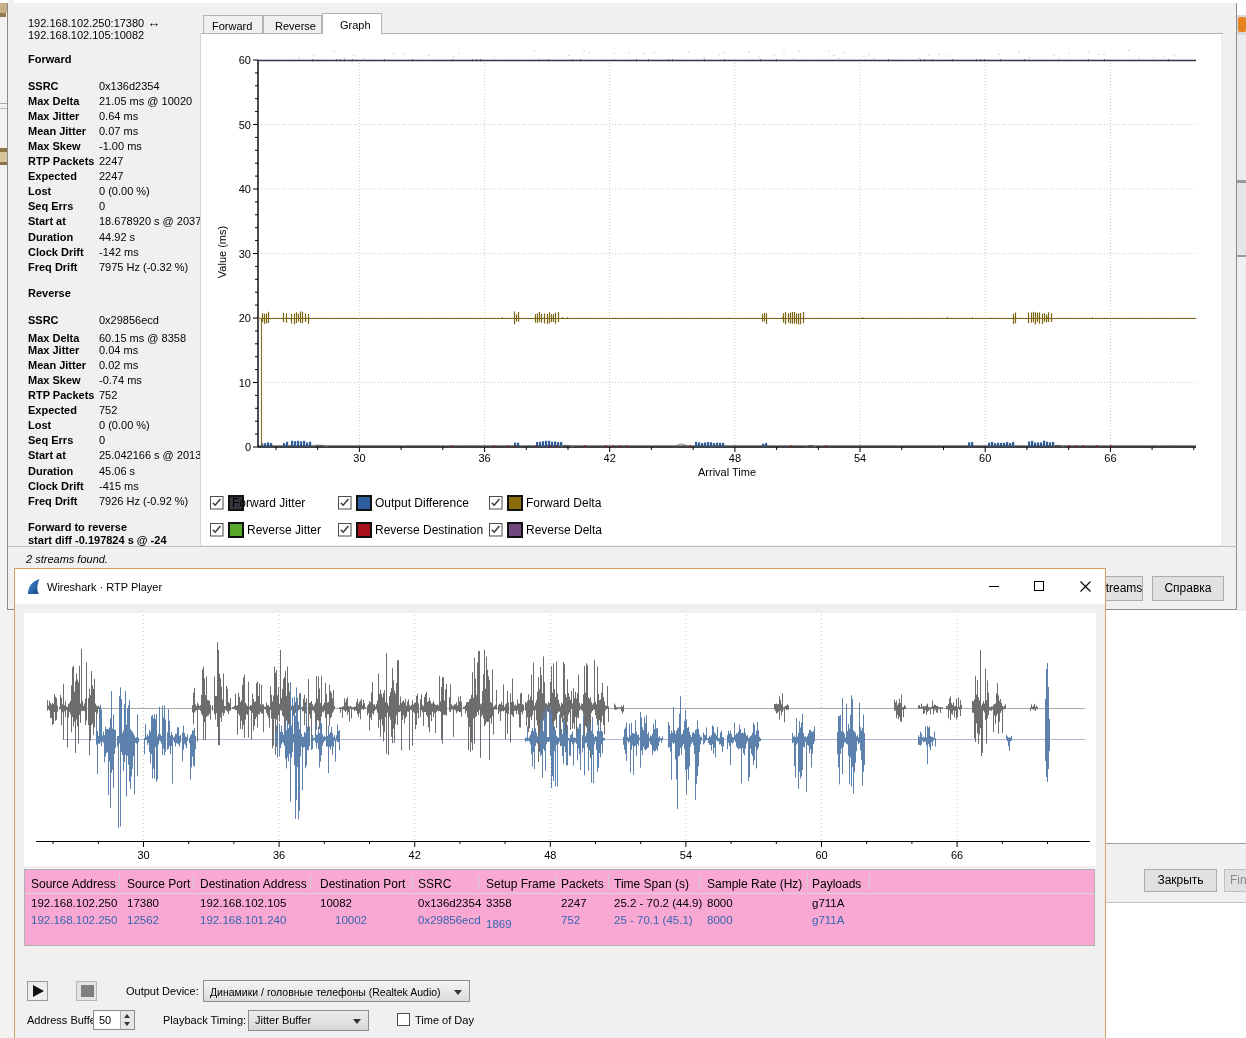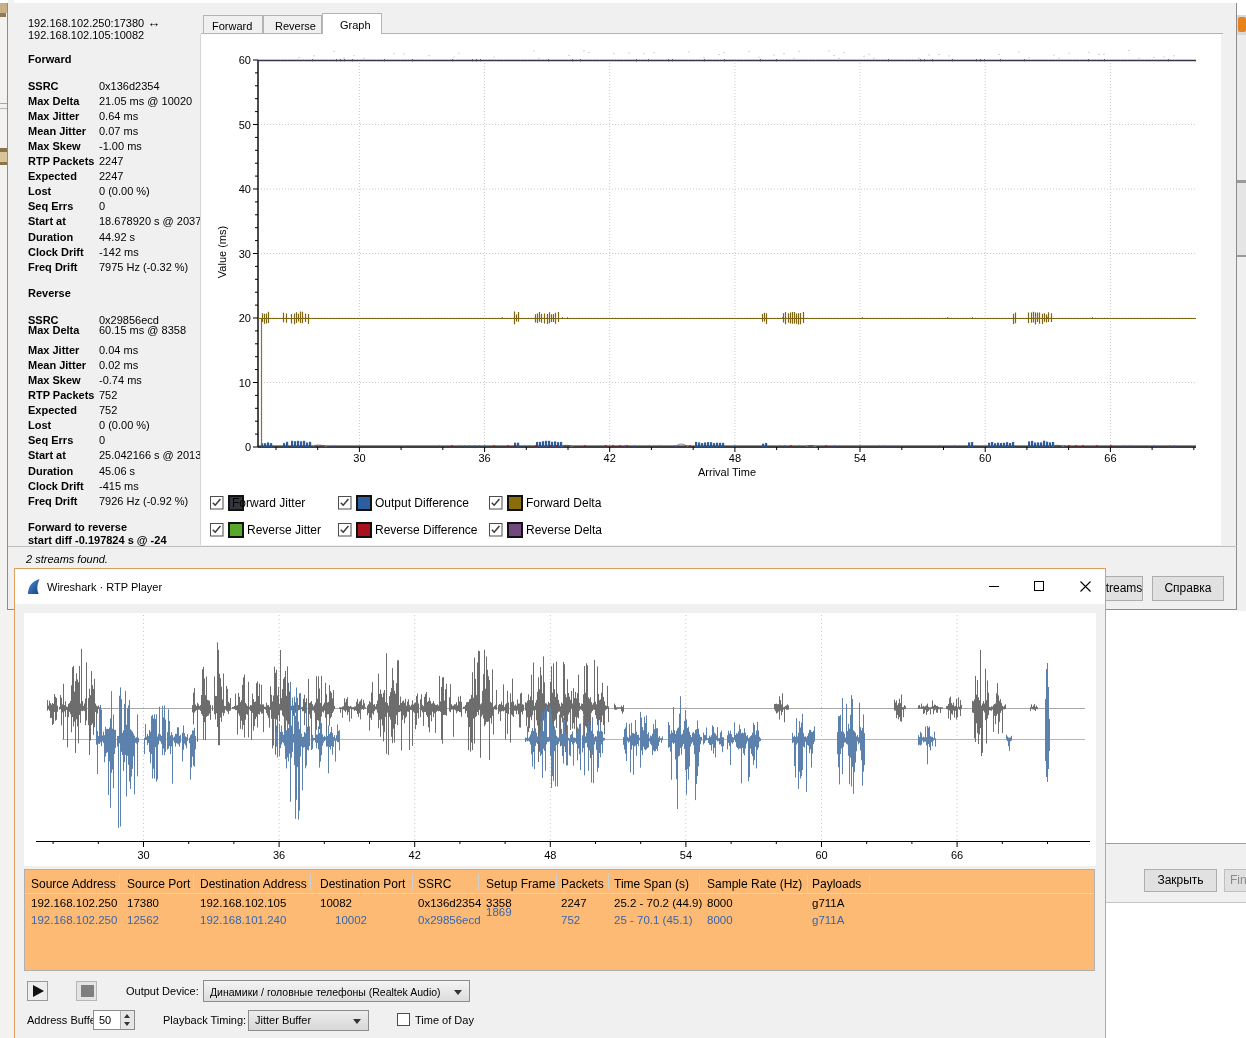--- a/index.html
+++ b/index.html
@@ -45,21 +45,21 @@
     <div class="sl" style="top:151.99999999999997px"><b>RTP Packets</b><span>2247</span></div>
     <div class="sl" style="top:167.09999999999997px"><b>Expected</b><span>2247</span></div>
     <div class="sl" style="top:182.19999999999996px"><b>Lost</b><span>0 (0.00 %)</span></div>
     <div class="sl" style="top:197.29999999999995px"><b>Seq Errs</b><span>0</span></div>
     <div class="sl" style="top:212.39999999999995px"><b>Start at</b><span>18.678920 s @ 2037</span></div>
     <div class="sl" style="top:227.49999999999994px"><b>Duration</b><span>44.92 s</span></div>
     <div class="sl" style="top:242.59999999999994px"><b>Clock Drift</b><span>-142 ms</span></div>
     <div class="sl" style="top:257.69999999999993px"><b>Freq Drift</b><span>7975 Hz (-0.32 %)</span></div>
 <div class="txt b t11" style="left:20px;top:283.5px">Reverse</div>
 <div class="sl" style="top:310.5px"><b>SSRC</b><span>0x29856ecd</span></div>
-    <div class="sl" style="top:321px"><b>Max Delta</b><span>60.15 ms @ 8358</span></div>
+    <div class="sl" style="top:329px"><b>Max Delta</b><span>60.15 ms @ 8358</span></div>
     <div class="sl" style="top:340.70000000000005px"><b>Max Jitter</b><span>0.04 ms</span></div>
     <div class="sl" style="top:355.80000000000007px"><b>Mean Jitter</b><span>0.02 ms</span></div>
     <div class="sl" style="top:370.9000000000001px"><b>Max Skew</b><span>-0.74 ms</span></div>
     <div class="sl" style="top:386.0000000000001px"><b>RTP Packets</b><span>752</span></div>
     <div class="sl" style="top:401.10000000000014px"><b>Expected</b><span>752</span></div>
     <div class="sl" style="top:416.20000000000016px"><b>Lost</b><span>0 (0.00 %)</span></div>
     <div class="sl" style="top:431.3000000000002px"><b>Seq Errs</b><span>0</span></div>
     <div class="sl" style="top:446.4000000000002px"><b>Start at</b><span>25.042166 s @ 2013</span></div>
     <div class="sl" style="top:461.5000000000002px"><b>Duration</b><span>45.06 s</span></div>
     <div class="sl" style="top:476.60000000000025px"><b>Clock Drift</b><span>-415 ms</span></div>
@@ -388,21 +388,21 @@
     <rect x="0.5" y="0.5" width="12.5" height="12.5" fill="#fff" stroke="#4d4d4d"></rect>
     <polyline points="2.8,6.8 5.2,9.2 10.4,3.0" fill="none" stroke="#3a3a3a" stroke-width="1.5"></polyline>
   </svg>
 <div style="position:absolute;left:228px;top:522px;width:16px;height:16px;background:#57a82b;border:2px solid #111"></div>
 <div class="txt" style="left:247px;top:523px">Reverse Jitter</div>
 <svg width="14" height="14" style="position:absolute;left:338px;top:523px">
     <rect x="0.5" y="0.5" width="12.5" height="12.5" fill="#fff" stroke="#4d4d4d"></rect>
     <polyline points="2.8,6.8 5.2,9.2 10.4,3.0" fill="none" stroke="#3a3a3a" stroke-width="1.5"></polyline>
   </svg>
 <div style="position:absolute;left:356px;top:522px;width:16px;height:16px;background:#a9121c;border:2px solid #111"></div>
-<div class="txt" style="left:375px;top:523px">Reverse Difference</div>
+<div class="txt" style="left:375px;top:523px">Reverse Destination</div>
 <svg width="14" height="14" style="position:absolute;left:489px;top:523px">
     <rect x="0.5" y="0.5" width="12.5" height="12.5" fill="#fff" stroke="#4d4d4d"></rect>
     <polyline points="2.8,6.8 5.2,9.2 10.4,3.0" fill="none" stroke="#3a3a3a" stroke-width="1.5"></polyline>
   </svg>
 <div style="position:absolute;left:507px;top:522px;width:16px;height:16px;background:#71497e;border:2px solid #111"></div>
 <div class="txt" style="left:526px;top:523px">Reverse Delta</div>
 
 <div style="position:absolute;left:1106px;top:611px;width:140px;height:427px;background:#fff"></div>
 <div style="position:absolute;left:1106px;top:843px;width:140px;height:1px;background:#9e9e9e"></div>
 <div style="position:absolute;left:1106px;top:844px;width:140px;height:58px;background:#f0f0f0"></div>
@@ -477,21 +477,21 @@
       <text x="119.5" y="246">30</text>
       <text x="255.1" y="246">36</text>
       <text x="390.7" y="246">42</text>
       <text x="526.3" y="246">48</text>
       <text x="661.9" y="246">54</text>
       <text x="797.5" y="246">60</text>
       <text x="933.1" y="246">66</text>
     </g>
 </svg>
 
-<div style="position:absolute;left:24px;top:869px;width:1071px;height:102px;background:#fdba74;border:1px solid #b0b0b0">
+<div style="position:absolute;left:24px;top:869px;width:1071px;height:77px;background:#f9a8d4;border:1px solid #b0b0b0">
   <div style="position:absolute;left:0;top:23px;width:1069px;height:1px;background:#d8d8d8"></div>
 <div class="txt" style="left:6px;top:7px">Source Address</div>
     <div class="txt" style="left:102px;top:7px">Source Port</div>
     <div class="txt" style="left:175px;top:7px">Destination Address</div>
     <div class="txt" style="left:295px;top:7px">Destination Port</div>
     <div class="txt" style="left:393px;top:7px">SSRC</div>
     <div class="txt" style="left:461px;top:7px">Setup Frame</div>
     <div class="txt" style="left:536px;top:7px">Packets</div>
     <div class="txt" style="left:589px;top:7px">Time Span (s)</div>
     <div class="txt" style="left:682px;top:7px">Sample Rate (Hz)</div>
@@ -514,21 +514,21 @@
     <div class="txt row" style="left:461px;top:27px">3358</div>
     <div class="txt row" style="left:536px;top:27px">2247</div>
     <div class="txt row" style="left:589px;top:27px">25.2 - 70.2 (44.9)</div>
     <div class="txt row" style="left:682px;top:27px">8000</div>
     <div class="txt row" style="left:787px;top:27px">g711A</div>
     <div class="txt row blu" style="left:6px;top:44px">192.168.102.250</div>
     <div class="txt row blu" style="left:102px;top:44px">12562</div>
     <div class="txt row blu" style="left:175px;top:44px">192.168.101.240</div>
     <div class="txt row blu" style="left:310px;top:44px">10002</div>
     <div class="txt row blu" style="left:393px;top:44px">0x29856ecd</div>
-    <div class="txt row blu" style="left:461px;top:36px">1869</div>
+    <div class="txt row blu" style="left:461px;top:48px">1869</div>
     <div class="txt row blu" style="left:536px;top:44px">752</div>
     <div class="txt row blu" style="left:589px;top:44px">25 - 70.1 (45.1)</div>
     <div class="txt row blu" style="left:682px;top:44px">8000</div>
     <div class="txt row blu" style="left:787px;top:44px">g711A</div>
 </div>
 
 <div style="position:absolute;left:27px;top:981px;width:21px;height:20px;background:#ededed;border:1px solid #9a9a9a">
   <div style="width:0;height:0;border-left:11px solid #111;border-top:6.5px solid transparent;border-bottom:6.5px solid transparent;margin:2.5px 0 0 5px"></div>
 </div>
 <div style="position:absolute;left:76px;top:981px;width:21px;height:20px;background:#e4e4e4;border:1px solid #b5b5b5">

